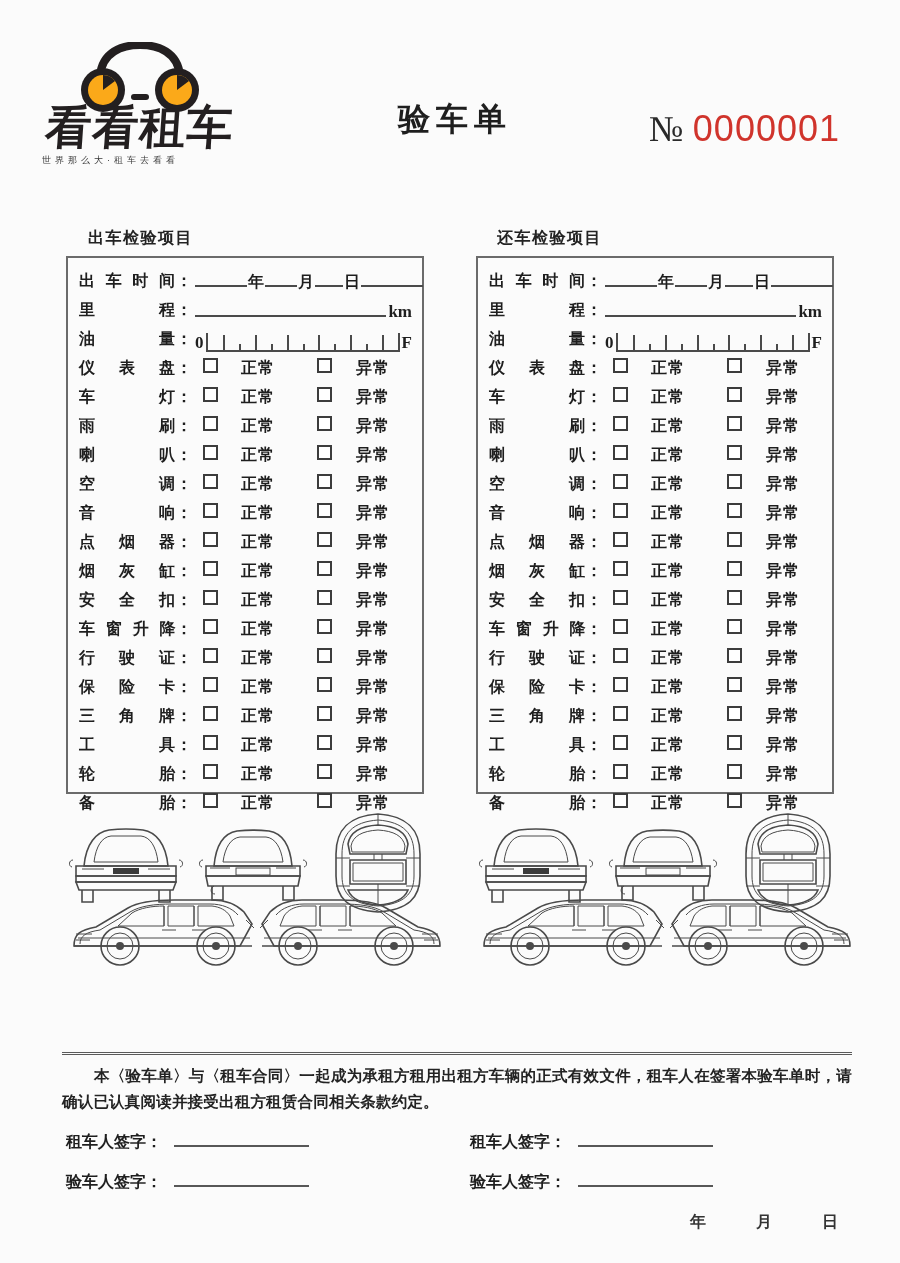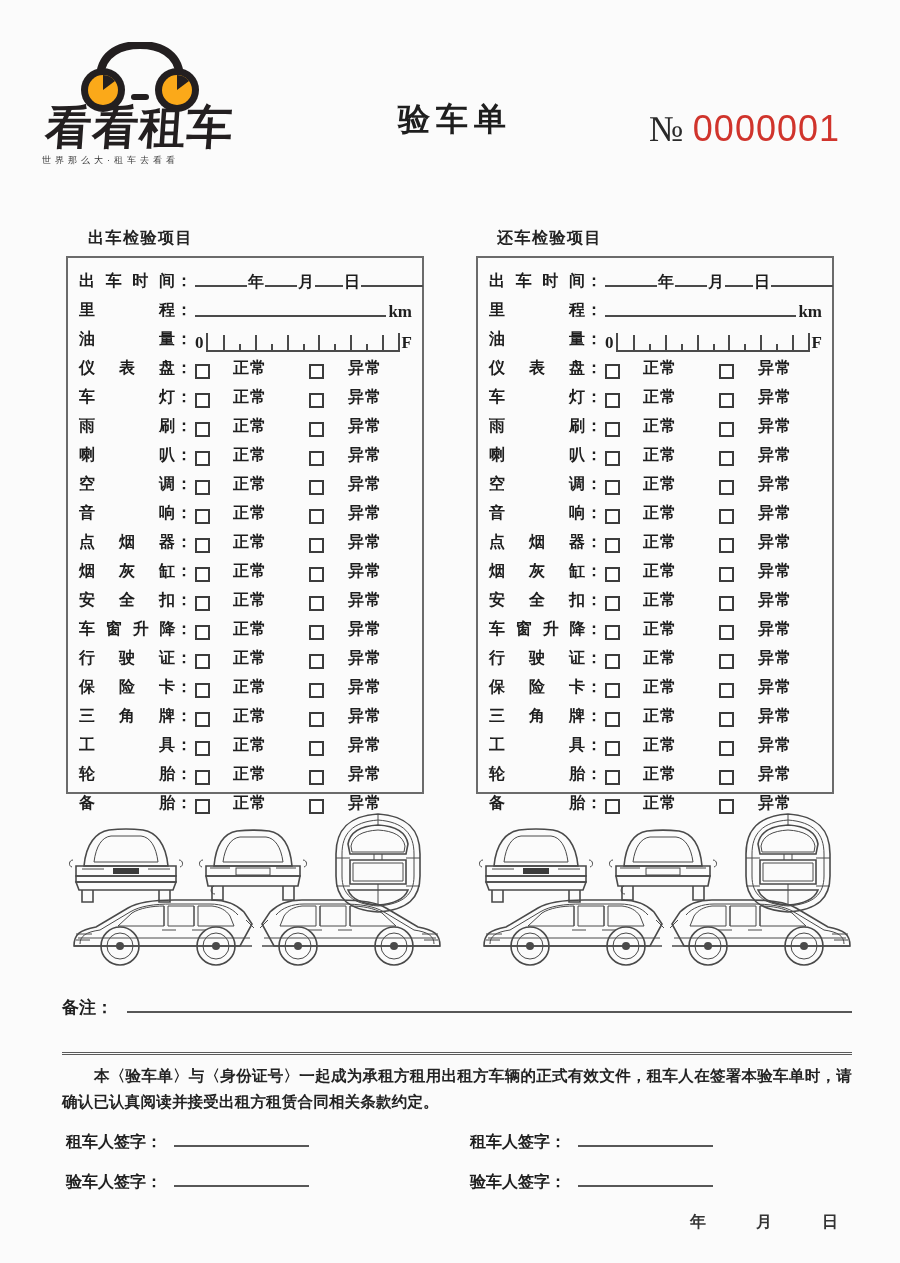--- a/index.html
+++ b/index.html
@@ -217,22 +217,23 @@
     bottom: 0;
     width: 2px;
     background: #4a4a4a;
   }
   .gauge .tick.major { height: 15px; }
   .gauge .tick.minor { height: 6px; }
 
   
   .chk-area {
     display: flex;
-    align-items: flex-end;
+    align-items: flex-start;
     flex: 1;
+    margin-left: 8px;
   }
   .chk-box {
     width: 15px; height: 15px;
     border: 2px solid #3c3c3c;
     box-sizing: border-box;
     background: #fff;
     flex: none;
   }
   .chk-text {
     font-size: 16px;
@@ -1071,28 +1072,24 @@
       <circle cx="132" cy="52" r="4" fill="#4a4a4a"></circle>
       <circle cx="36" cy="52" r="19" stroke="#4a4a4a" fill="none" stroke-width="1.6"></circle>
       <circle cx="36" cy="52" r="13" stroke="#4a4a4a" fill="none" stroke-width="1"></circle>
       <circle cx="36" cy="52" r="4" fill="#4a4a4a"></circle>
       <path d="M160 40 h16 M162 46 h14" stroke="#4a4a4a" fill="none" stroke-width="1"></path>
       <path d="M6 26 L-2 34" stroke="#4a4a4a" fill="none" stroke-width="1"></path>
     </g>
   </svg>
     </div>
 
-  <div id="remarks">
-    <span>备注：</span>
-    <span class="rm-rule"></span>
-  </div>
 
   <div id="divider"></div>
 
-  <div id="disclaimer">本〈验车单〉与〈身份证号〉一起成为承租方租用出租方车辆的正式有效文件，租车人在签署本验车单时，请确认已认真阅读并接受出租方租赁合同相关条款约定。</div>
+  <div id="disclaimer">本〈验车单〉与〈租车合同〉一起成为承租方租用出租方车辆的正式有效文件，租车人在签署本验车单时，请确认已认真阅读并接受出租方租赁合同相关条款约定。</div>
 
   <div class="sig" id="sig-renter-left">
     <span>租车人签字：</span>
     <span class="sig-rule"></span>
   </div>
   <div class="sig" id="sig-inspector-left">
     <span>验车人签字：</span>
     <span class="sig-rule"></span>
   </div>
   <div class="sig" id="sig-renter-right">

